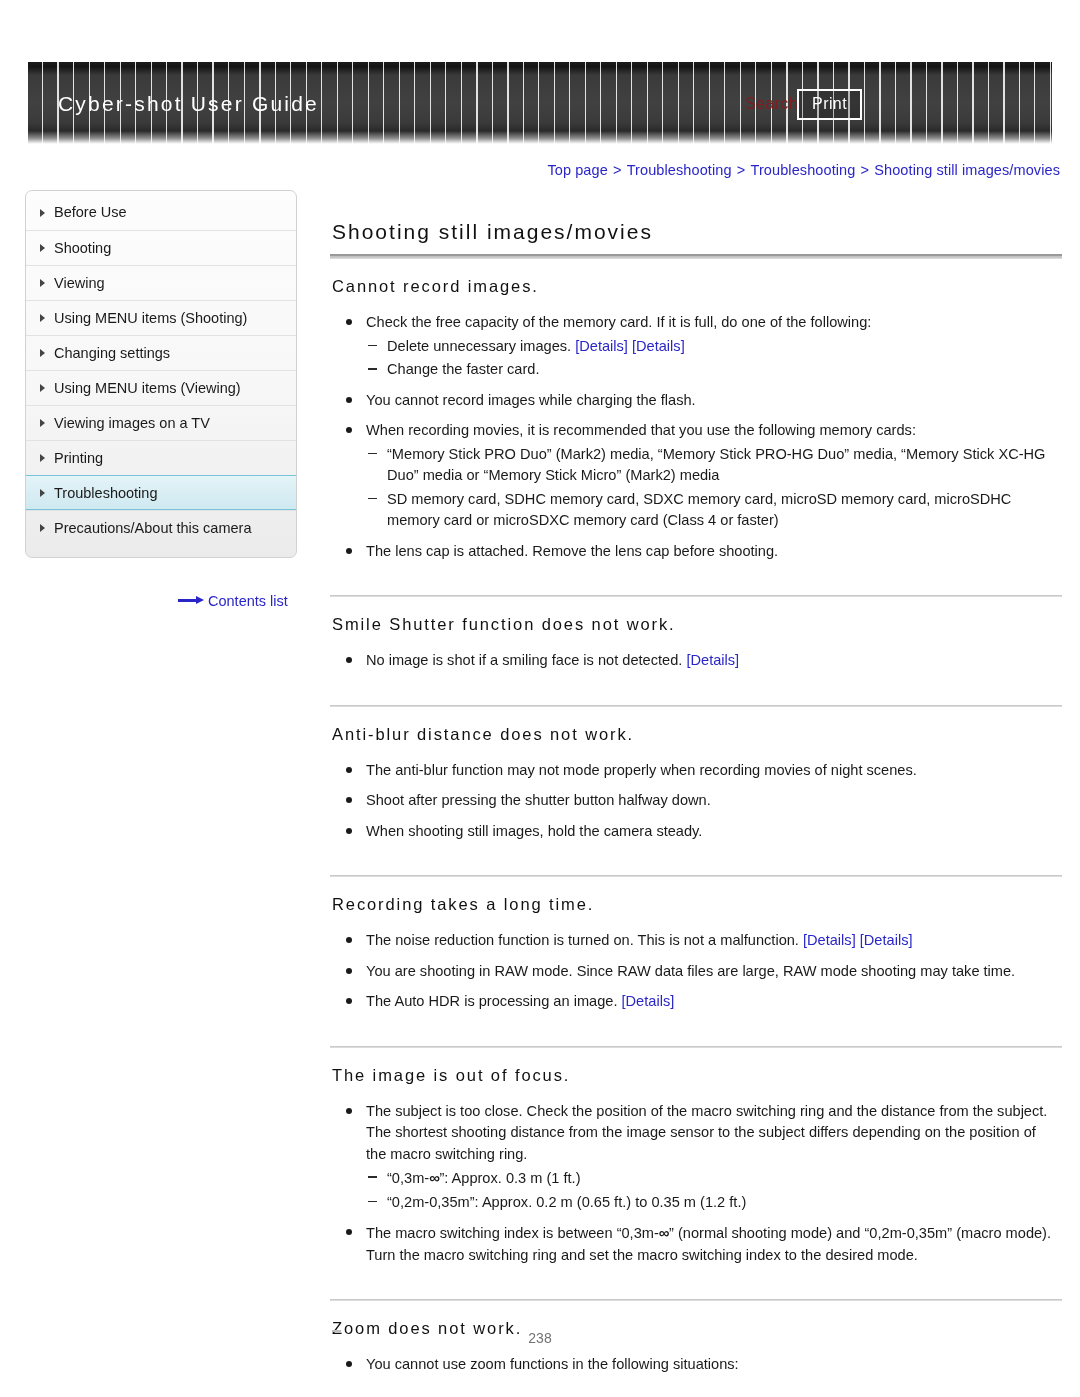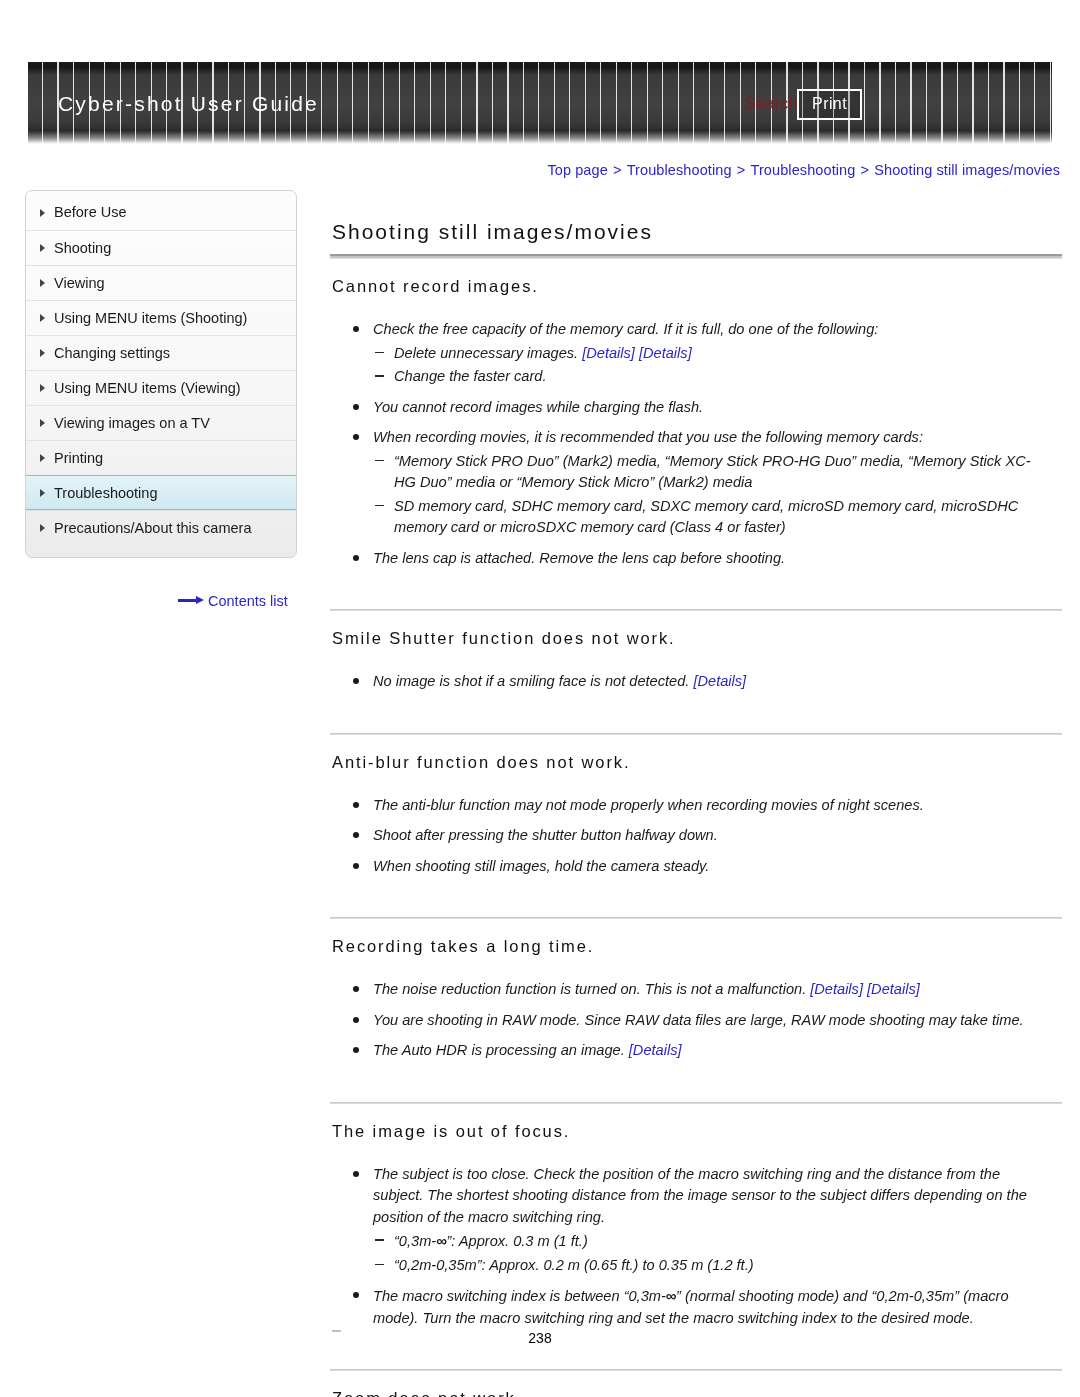--- a/index.html
+++ b/index.html
@@ -172,21 +172,21 @@
     background: linear-gradient(to bottom, #c9c9c9 0%, #c9c9c9 50%, #ededed 100%);
   }
   .sec-head {
     font-size: 16.5px;
     letter-spacing: 1.9px;
     color: #111;
     padding: 18px 0 6px 2px;
     white-space: nowrap;
   }
 
-  ul.bullets { list-style: none; margin: 17px; padding: 0; font-style: italic; }
+  ul.bullets { list-style: none; margin: 10px; padding: 0; }
   li.b1 {
     position: relative;
     padding-left: 26px;
     margin: 9px 0 0 0;
     font-size: 14.6px;
     line-height: 21.5px;
     color: #1a1a1a;
   }
   li.b1 > .dot {
     position: absolute;
@@ -221,21 +221,21 @@
   }
   .sp-block { height: 14px; }
   .sp-small { height: 9px; }
 
   .page-number {
     position: absolute;
     left: 0; right: 0;
     top: 1330px;
     text-align: center;
     font-size: 14px;
-    color: #000000;
+    color: #737373;
   }
   .stray-dash {
     position: absolute;
     left: 332px; top: 1330px;
     width: 9px; height: 2px;
     background: #bdbdbd;
   }
 </style>
 </head>
 <body>
@@ -286,21 +286,21 @@
       <div class="sp-small"></div>
       <div class="sp-block"></div>
       <div class="sec-rule"></div>
       <div class="sec-head">Smile Shutter function does not work.</div>
       <ul class="bullets">
         <li class="b1"><span class="dot"></span><span>No image is shot if a smiling face is not detected. <a class="details">[Details]</a></span></li>
       </ul>
       <div class="sp-small"></div>
       <div class="sp-block"></div>
       <div class="sec-rule"></div>
-      <div class="sec-head">Anti-blur function does not work.</div>
+      <div class="sec-head">Anti-blur distance does not work.</div>
       <ul class="bullets">
         <li class="b1"><span class="dot"></span><span>The anti-blur function may not mode properly when recording movies of night scenes.</span></li>
         <li class="b1"><span class="dot"></span><span>Shoot after pressing the shutter button halfway down.</span></li>
         <li class="b1"><span class="dot"></span><span>When shooting still images, hold the camera steady.</span></li>
       </ul>
       <div class="sp-small"></div>
       <div class="sp-block"></div>
       <div class="sec-rule"></div>
       <div class="sec-head">Recording takes a long time.</div>
       <ul class="bullets">

